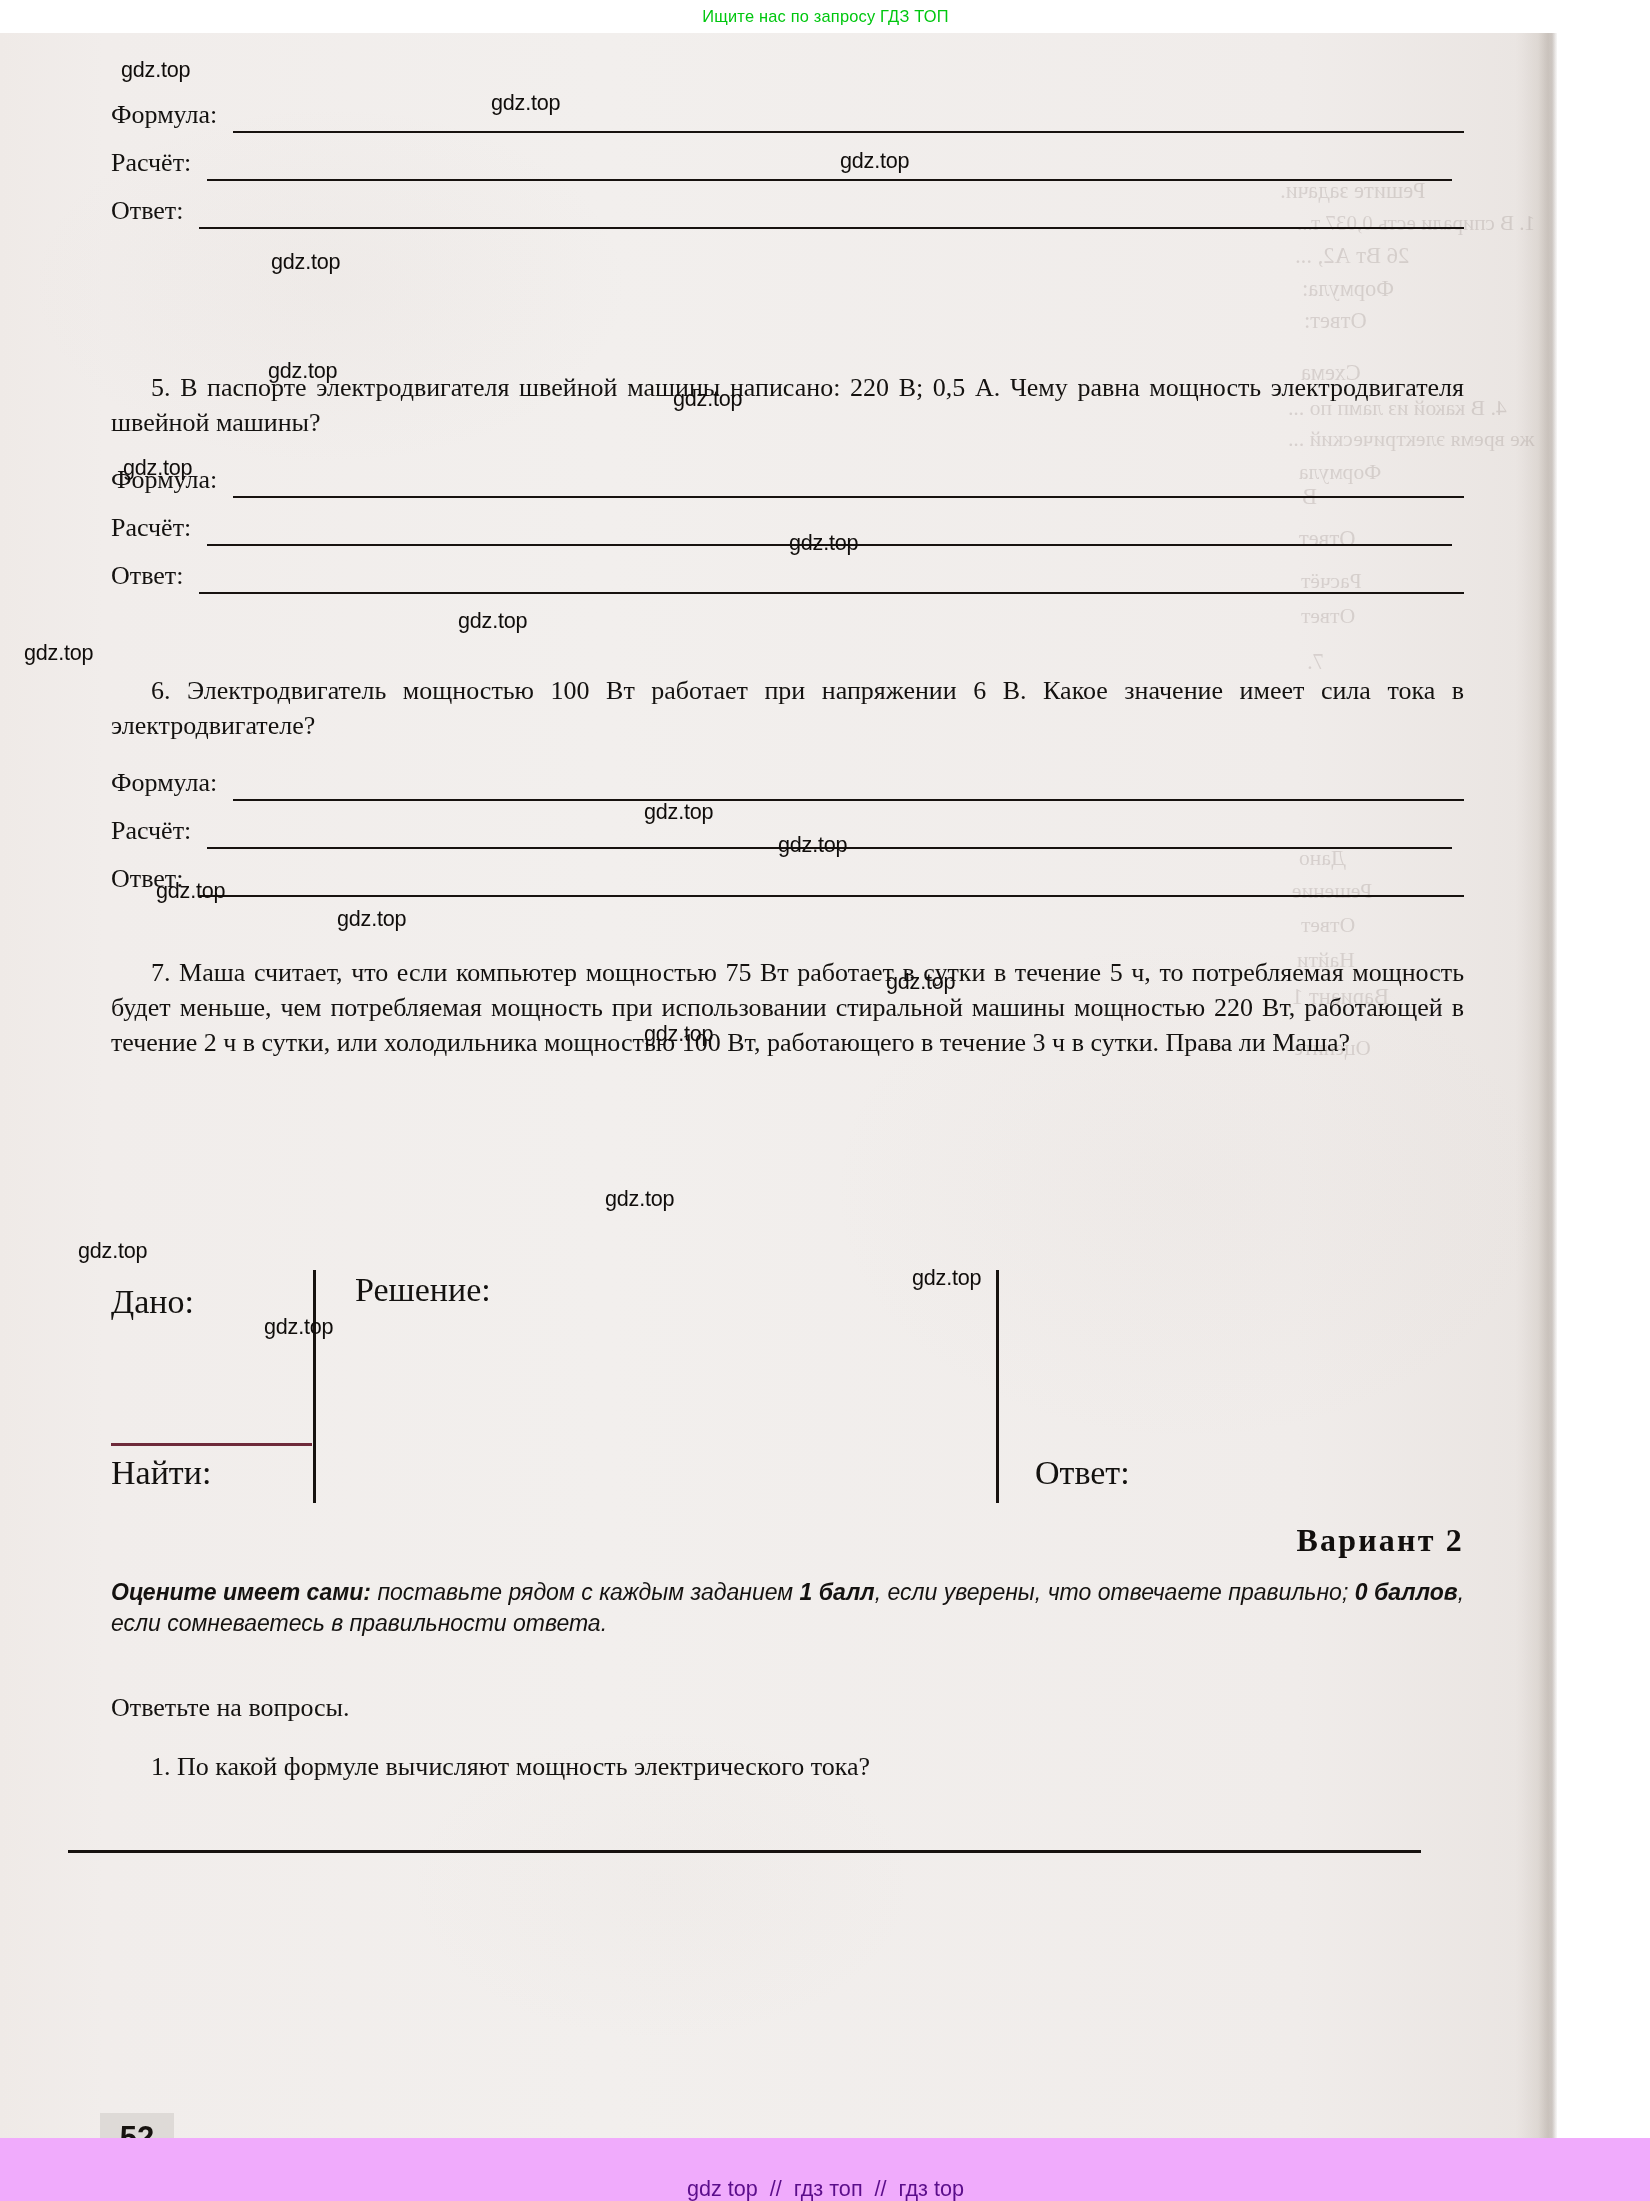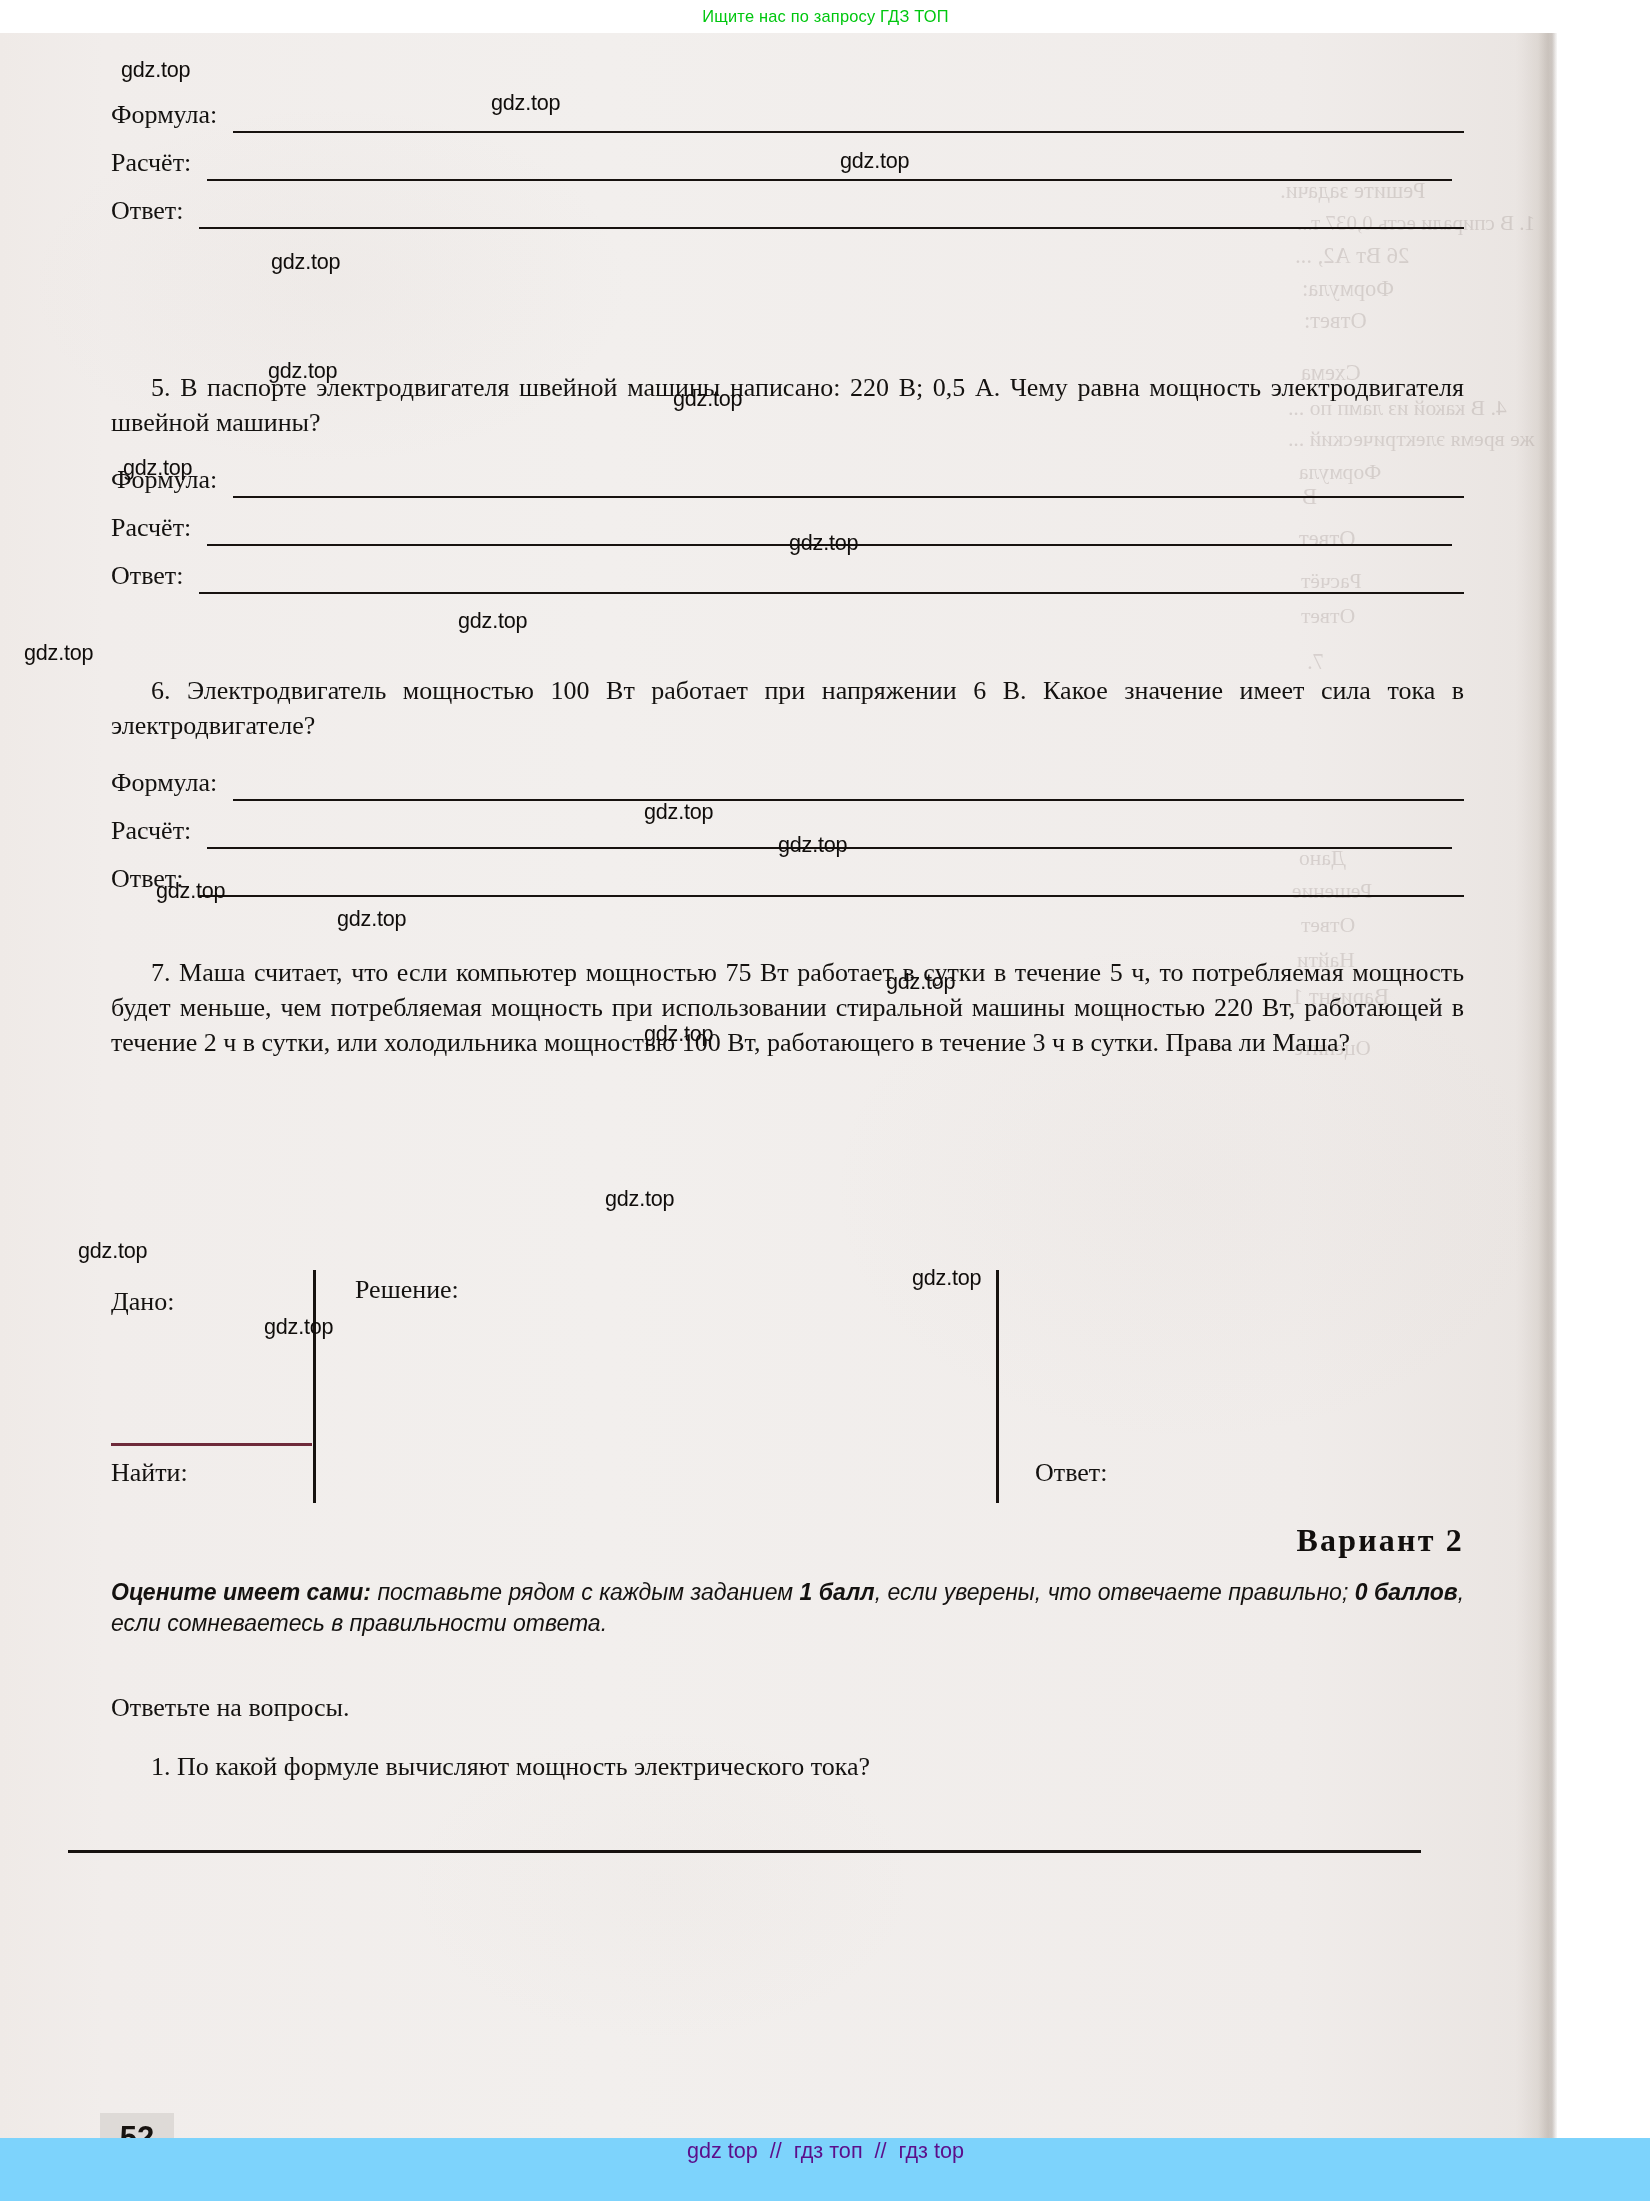--- a/index.html
+++ b/index.html
@@ -141,21 +141,21 @@
     width: 2.6px; height: 233px;
     background: #17120f;
   }
   .st-hline {
     position: absolute; left: 0; top: 173px;
     width: 201px; height: 2.6px;
     background: #6e2a3a;
   }
   .st-label {
     position: absolute;
-    font-size: 26px;
+    font-size: 34px;
     line-height: 31px;
     color: #141210;
     white-space: nowrap;
   }
 
   
   .variant-title {
     position: absolute;
     width: 1353px;
     text-align: right;
@@ -224,23 +224,23 @@
     letter-spacing: -0.2px;
   }
 
   
   .footer-strip {
     position: absolute;
     left: 0;
     top: 2138px;
     width: 1651px;
     height: 64px;
-    background: #7dd3fc;
+    background: #f0abfc;
     display: flex;
-    align-items: flex-start;
+    align-items: flex-end;
     justify-content: center;
   }
   .footer-strip span {
     font-family: "Liberation Sans", "DejaVu Sans", sans-serif;
     font-size: 21.6px;
     color: #5b0e8b;
     white-space: pre;
   }
 </style>
 </head>

